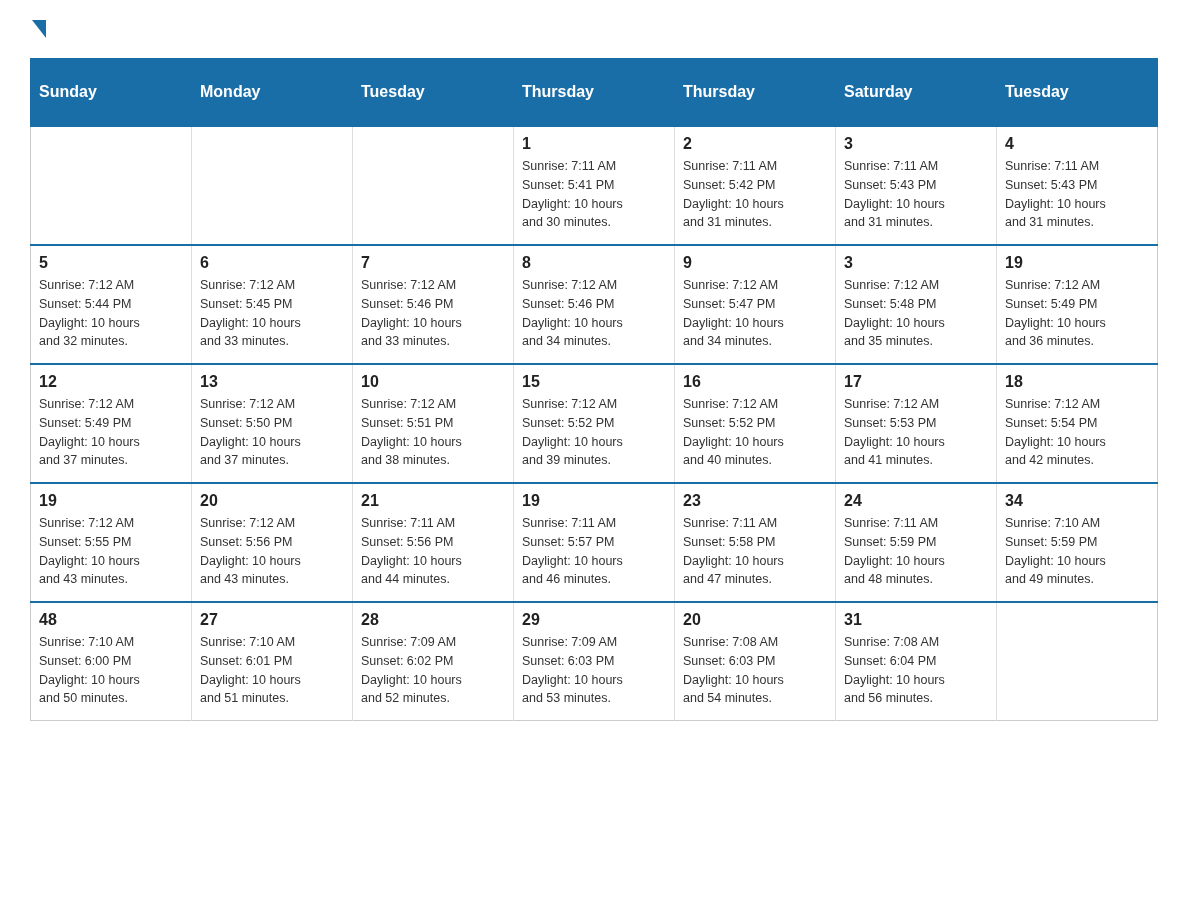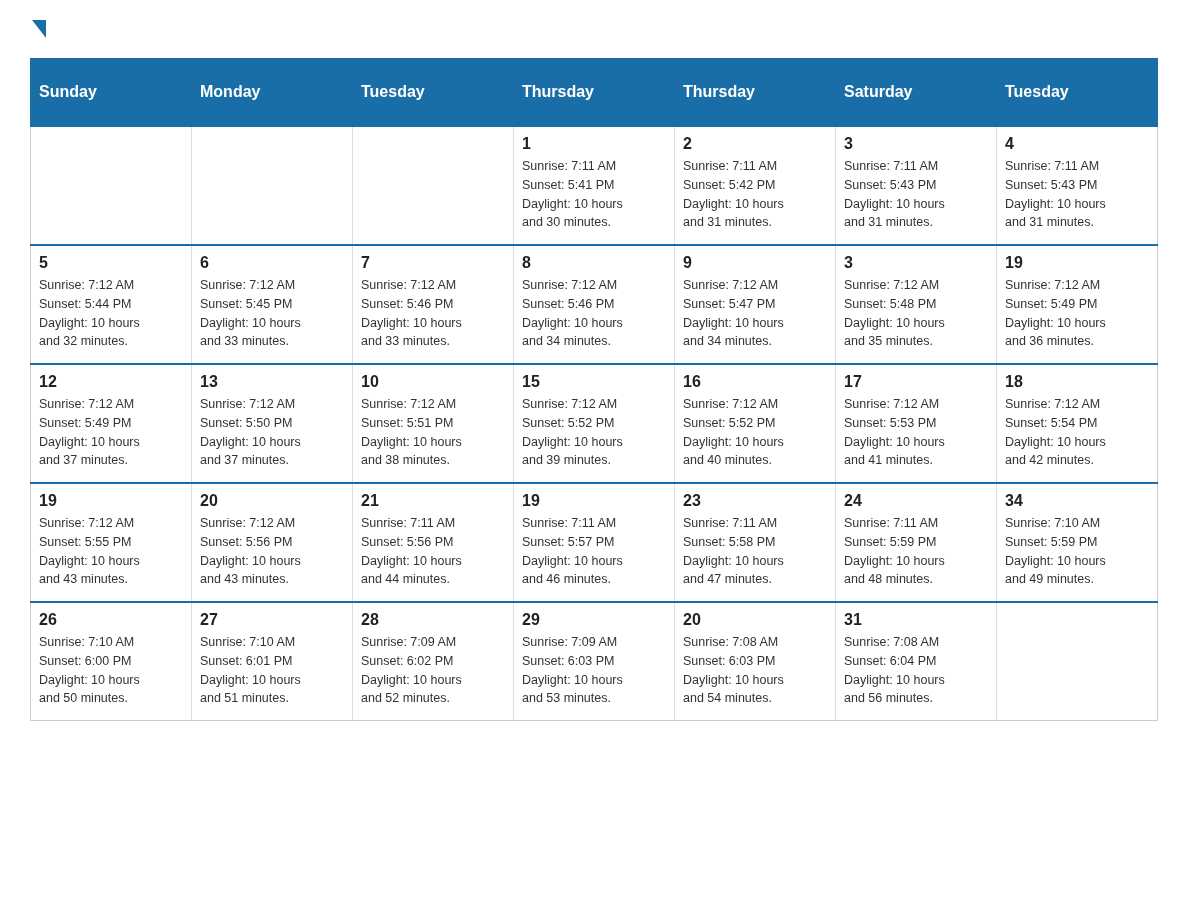--- a/index.html
+++ b/index.html
@@ -313,21 +313,21 @@
         <td>
           <span class="day-number">34</span>
           <div class="day-info" style="white-space: pre-line;">Sunrise: 7:10 AM
 Sunset: 5:59 PM
 Daylight: 10 hours
 and 49 minutes.</div>
         </td>
       </tr>
       <tr>
         <td>
-          <span class="day-number">26</span>
+          <span class="day-number">48</span>
           <div class="day-info" style="white-space: pre-line;">Sunrise: 7:10 AM
 Sunset: 6:00 PM
 Daylight: 10 hours
 and 50 minutes.</div>
         </td>
         <td>
           <span class="day-number">27</span>
           <div class="day-info" style="white-space: pre-line;">Sunrise: 7:10 AM
 Sunset: 6:01 PM
 Daylight: 10 hours

